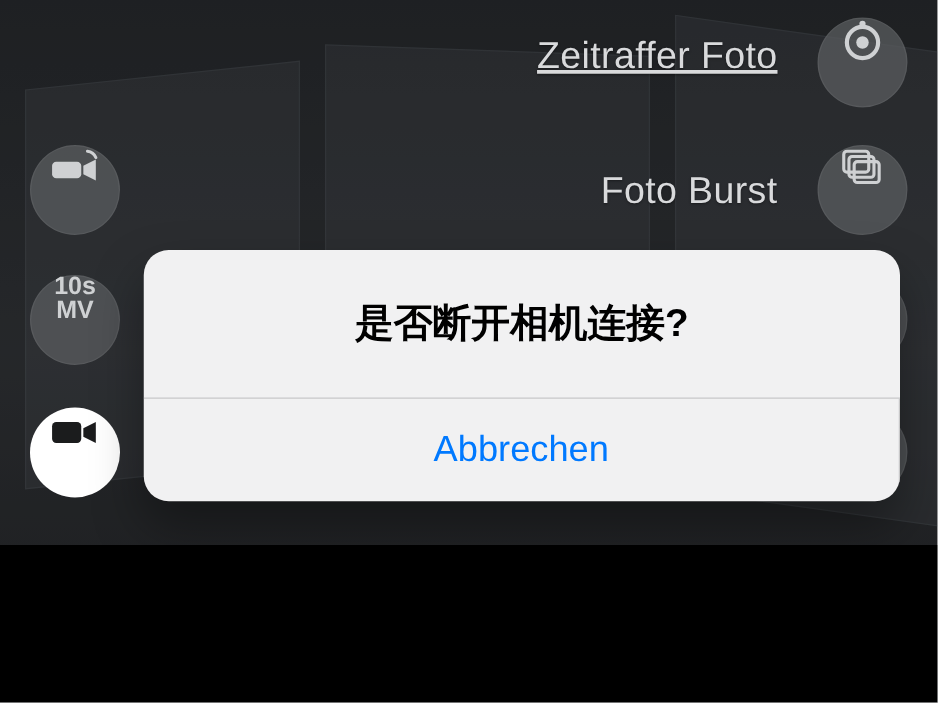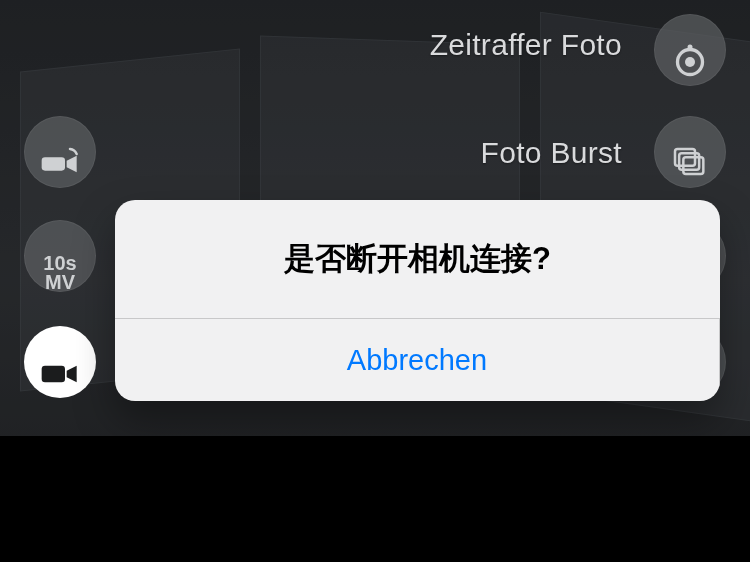--- a/index.html
+++ b/index.html
@@ -33,21 +33,21 @@
       letter-spacing: 0.3px;
       text-shadow: 0 1px 2px rgba(0,0,0,0.4);
       white-space: nowrap;
     }
 
     .circle-btn {
       position: absolute;
       width: 72px; height: 72px;
       border-radius: 50%;
       background: rgba(90,92,95,0.75);
-      display: flex; align-items: flex-end; justify-content: center;
+      display: flex; align-items: flex-start; justify-content: center;
       box-shadow: inset 0 0 0 1px rgba(255,255,255,0.06);
     }
     .circle-btn svg { width: 40px; height: 40px; fill: #cfd1d3; }
     .circle-btn .txt { color:#cfd1d3; font-size:20px; line-height:0.95; text-align:center; font-weight:700; }
 
     .circle-btn.selected {
       background: #ffffff;
     }
     .circle-btn.selected svg { fill: #1b1c1d; }
 
@@ -87,21 +87,21 @@
 </head>
 <body>
 
 <div class="stage">
   <div class="bg1"></div>
   <div class="bg2"></div>
   <div class="bg3"></div>
 
   <div class="dim"></div>
 
-  <div class="label" style="right:128px; top:28px;">Zeitraffer Foto</div>
+  <div class="label" style="right:128px; top:28px;text-decoration:underline;">Zeitraffer Foto</div>
   <div class="circle-btn" style="right:24px; top:14px;">
     <span>
       <svg viewBox="0 0 48 48">
           <circle cx="24" cy="24" r="15" fill="none" stroke="#cfd1d3" stroke-width="4"></circle>
           <circle cx="24" cy="24" r="6"></circle>
           <circle cx="24" cy="6" r="3"></circle>
         </svg>
     </span>
   </div>
 

